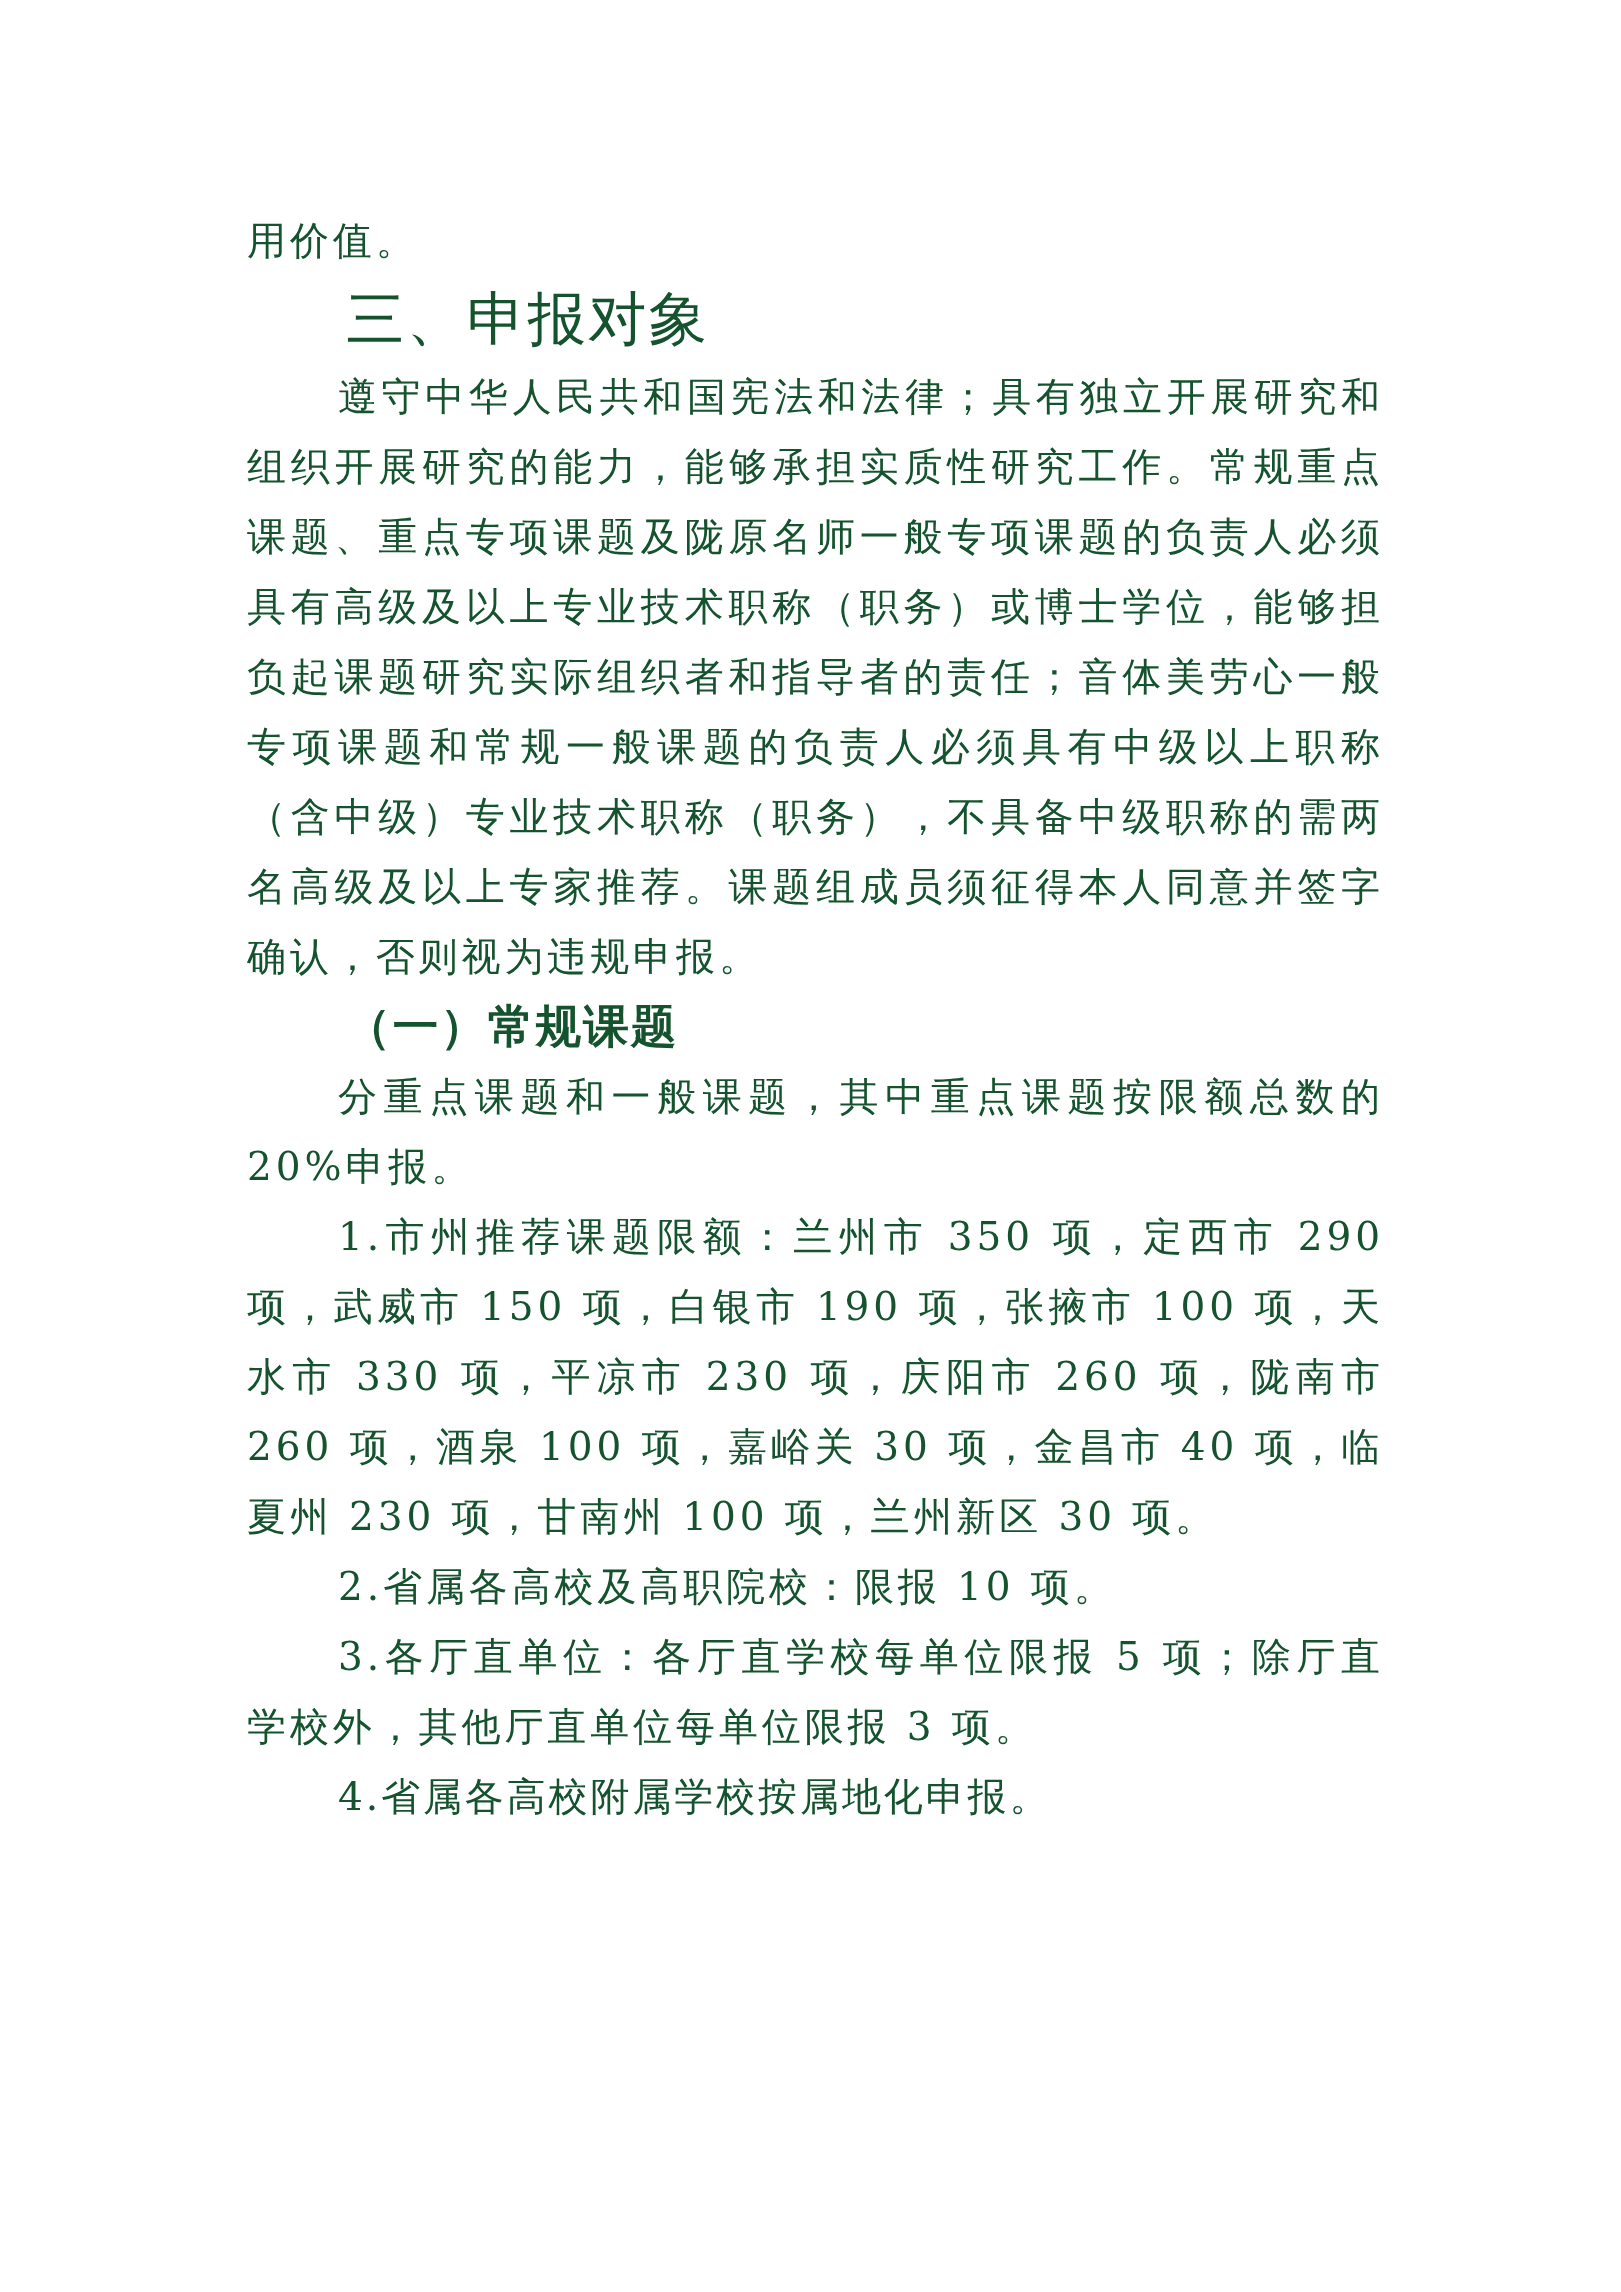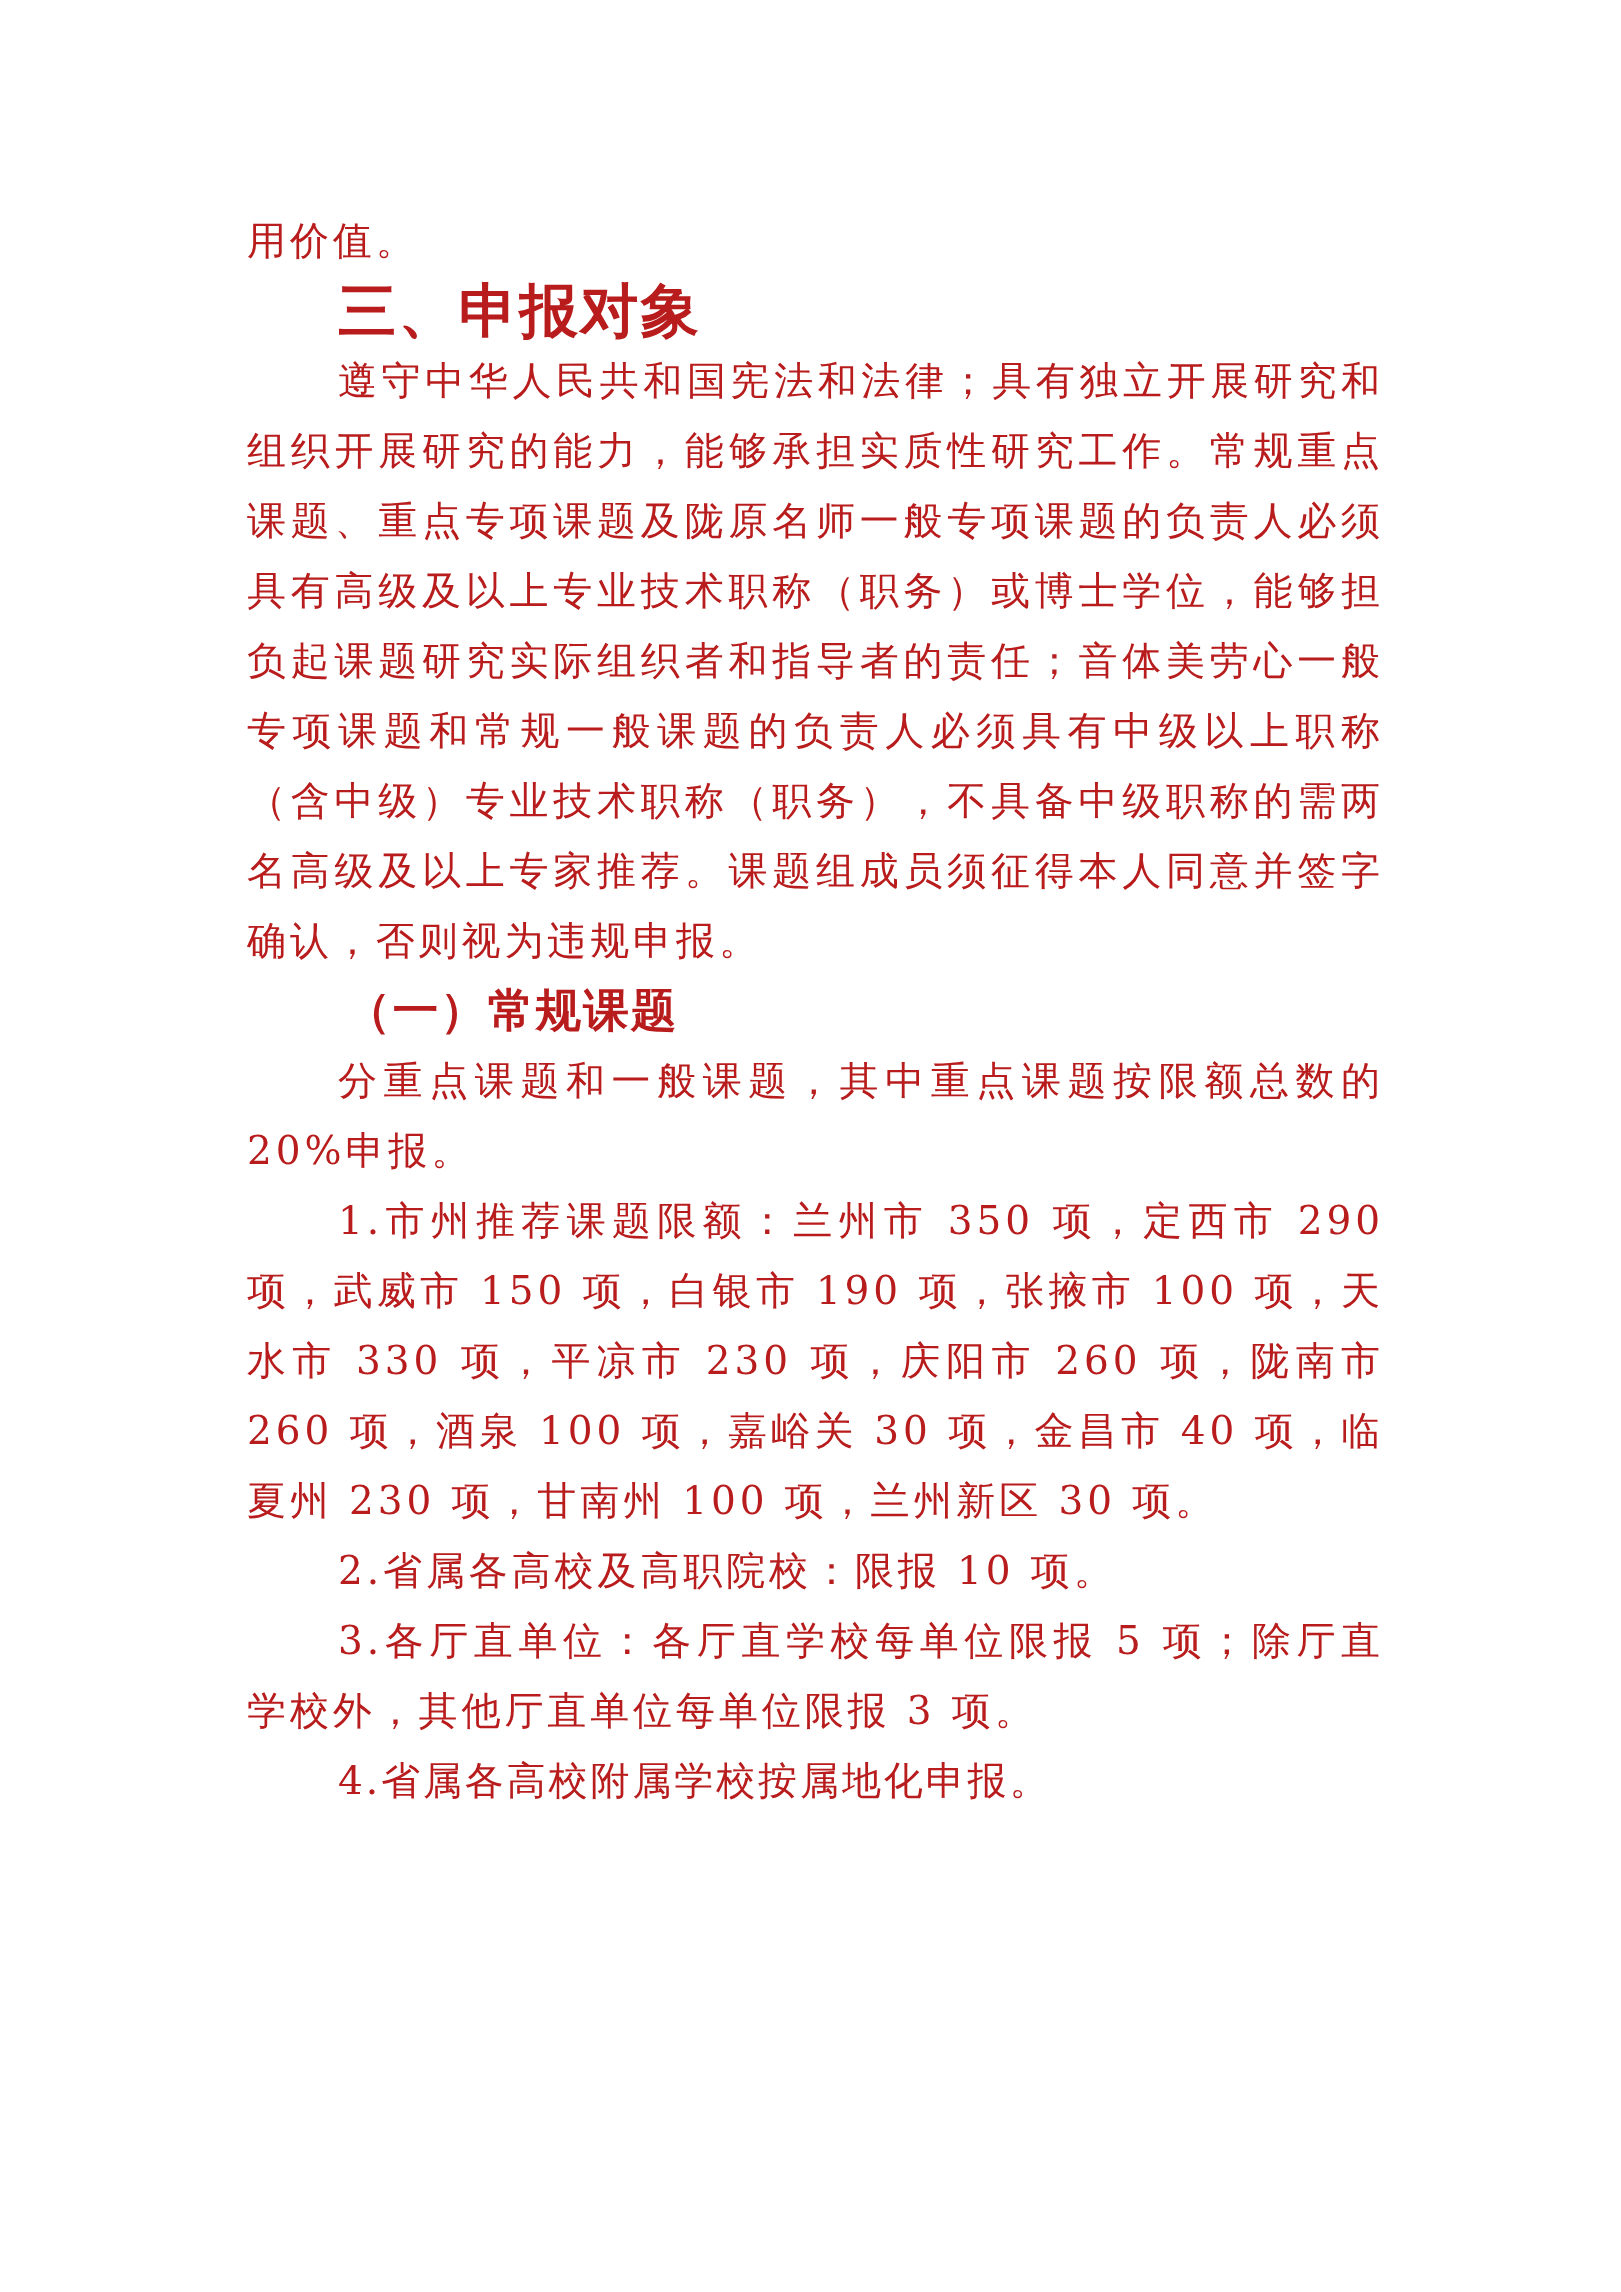--- a/index.html
+++ b/index.html
@@ -1,24 +1,24 @@
 <!DOCTYPE html>
 <html><head>
 <meta charset="utf-8">
 <style>
   html, body { margin: 0; padding: 0; background: #ffffff; }
   body { width: 1621px; height: 2293px; position: relative; overflow: hidden; }
   .page {
     position: absolute; left: 247px; top: 206px; width: 1137px;
     font-family: "DejaVu Serif", "Liberation Serif", serif;
-    font-size: 39px; color: #b91c1c; line-height: 70px;
+    font-size: 39px; color: #14532d; line-height: 70px;
   }
   .p { margin: 0; text-align: justify; text-align-last: left; letter-spacing: 3.9px; }
   .indent { text-indent: 91px; }
-  .h { margin: 0; font-family: "DejaVu Sans", "Liberation Sans", sans-serif; font-weight: bold; letter-spacing: 2px; text-indent: 91px; }
+  .h { margin: 8px; font-family: "DejaVu Sans", "Liberation Sans", sans-serif; font-weight: normal; letter-spacing: 2px; text-indent: 91px; }
   .sub { margin: 0; font-family: Liberation Serif, serif; font-weight: bold; letter-spacing: 2px; text-indent: 98px; }
   .bold-item { margin: 0; font-weight: normal; text-indent: 91px; letter-spacing: 2.9px; }
 </style>
 </head>
 <body>
 
 <div class="page">
   <p class="p">用价值。</p>
   <h2 class="h">三、申报对象</h2>
   <p class="p indent">遵守中华人民共和国宪法和法律；具有独立开展研究和组织开展研究的能力，能够承担实质性研究工作。常规重点课题、重点专项课题及陇原名师一般专项课题的负责人必须具有高级及以上专业技术职称（职务）或博士学位，能够担负起课题研究实际组织者和指导者的责任；音体美劳心一般专项课题和常规一般课题的负责人必须具有中级以上职称（含中级）专业技术职称（职务），不具备中级职称的需两名高级及以上专家推荐。课题组成员须征得本人同意并签字确认，否则视为违规申报。</p>

